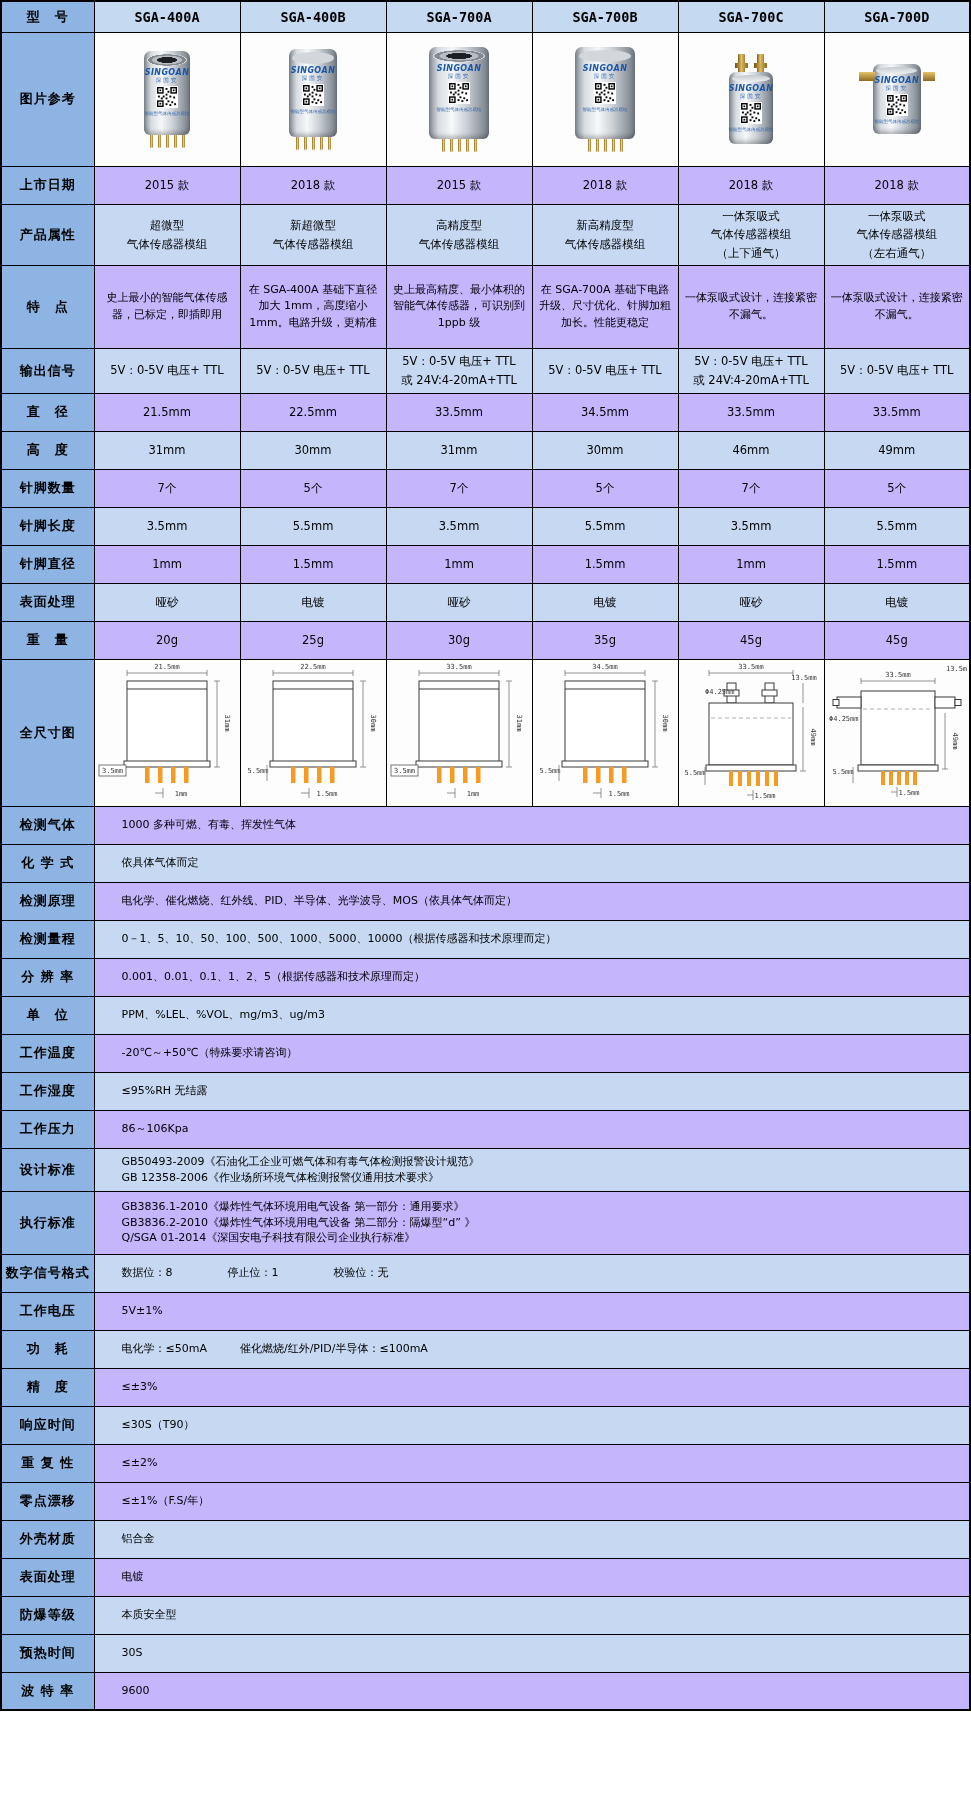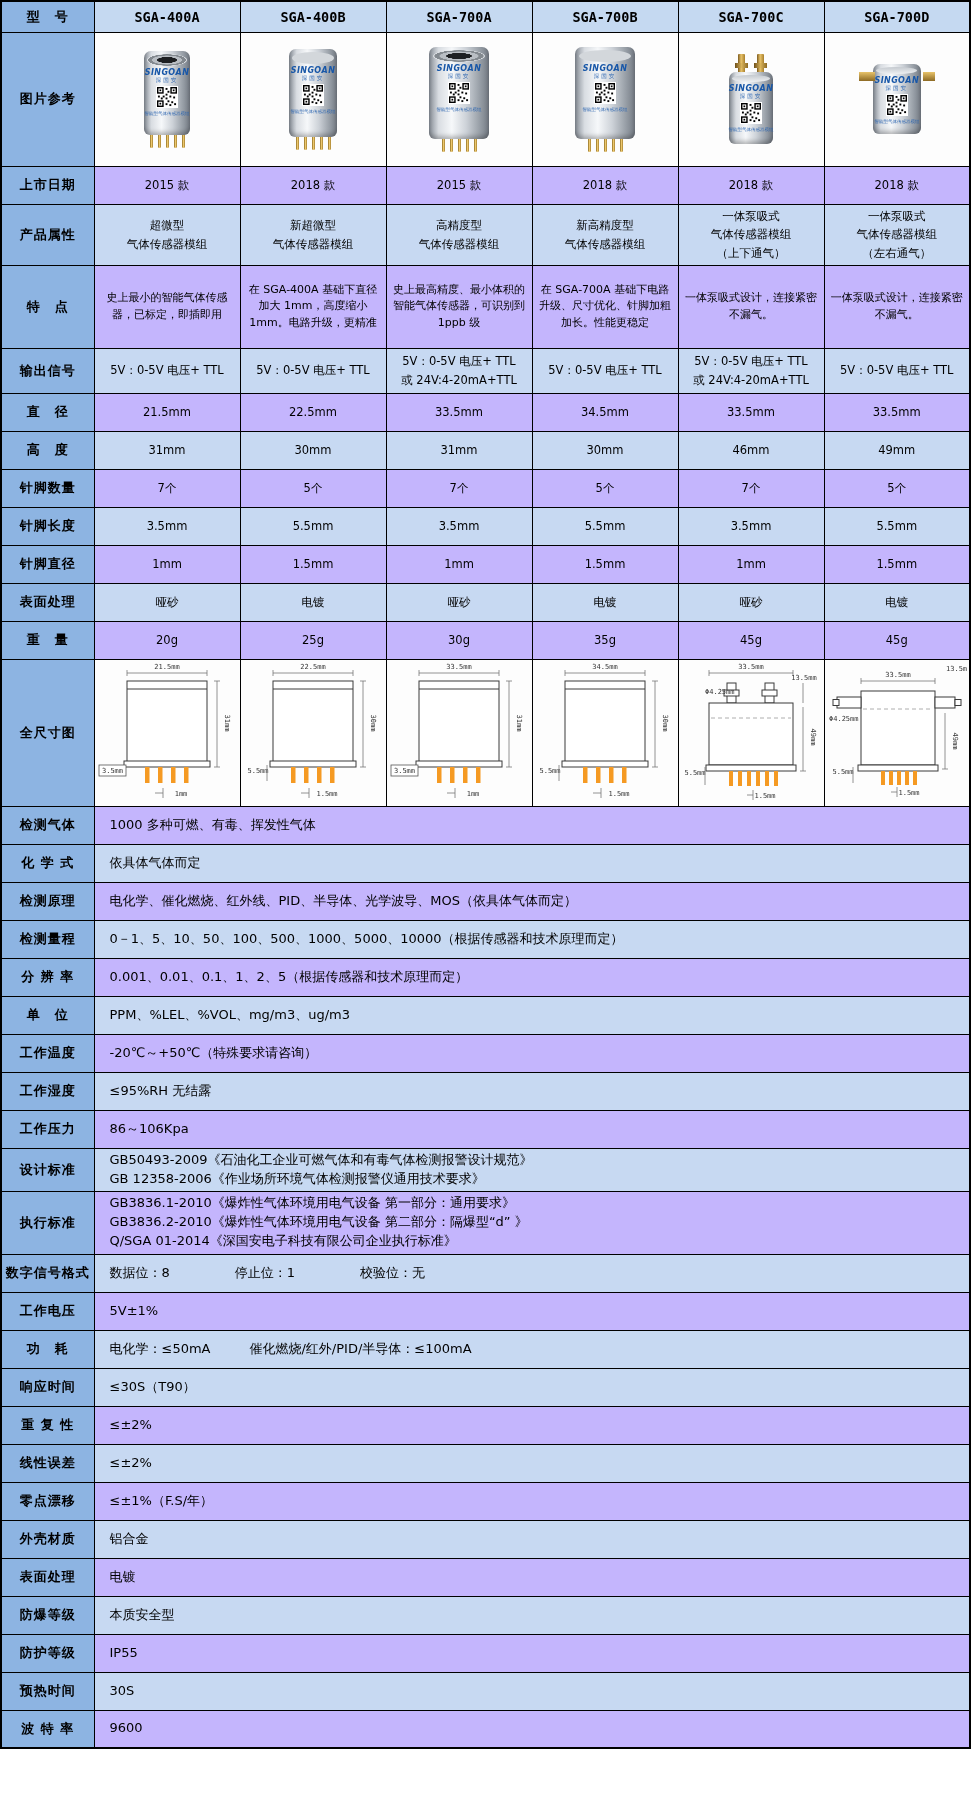--- a/index.html
+++ b/index.html
@@ -6,21 +6,21 @@
   body{font-family:"DejaVu Sans","Liberation Sans",sans-serif;color:#000;}
   .page{width:971px;}
   table{border-collapse:collapse;table-layout:fixed;width:971px;border:2px solid #000;}
   th,td{border:1px solid #000;padding:1px 3px;overflow:hidden;vertical-align:middle;}
   col.c-label{width:93px;}
   col.c-model{width:146px;}
   th.corner,th.rowlabel{background:#8db4e2;font-weight:bold;font-size:13px;text-align:center;letter-spacing:1px;}
   th.model{background:#c5d9f1;font-weight:bold;font-size:13.5px;font-family:"DejaVu Sans Mono","Liberation Mono",monospace;text-align:center;}
   td.val{background:#c7d9f2;text-align:center;font-size:11.5px;white-space:pre-line;line-height:1.6;}
   tr.alt td.val,tr.alt td.full{background:#c4b5fd;}
-  td.full{background:#c7d9f2;text-align:left;font-size:13px;padding-left:15px;white-space:pre-line;line-height:1.45;}
+  td.full{background:#c7d9f2;text-align:left;font-size:11px;padding-left:27px;white-space:pre-line;line-height:1.45;}
   td.photo,td.diag{background:#fdfdfd;text-align:center;padding:0;}
   
   .photo-wrap{height:100%;display:flex;flex-direction:column;align-items:center;justify-content:center;}
   .tubes{display:flex;gap:12px;margin-bottom:-2px;}
   .tube{width:7px;height:20px;background:linear-gradient(90deg,#7c5a1e,#e8c36a 45%,#a87f2d);border-radius:1px;position:relative;}
   .tube:after{content:"";position:absolute;left:-3px;top:9px;width:13px;height:5px;background:linear-gradient(90deg,#6d4f1a,#d9b35a 50%,#8d6a24);}
   .sensor-body{position:relative;border-radius:7px 7px 6px 6px;
     background:linear-gradient(90deg,#858c95 0%,#d9dde2 16%,#f6f8fa 38%,#cdd2d8 62%,#99a0a8 84%,#747b84 100%);
     box-shadow:inset 0 -3px 4px rgba(0,0,0,.25);display:flex;flex-direction:column;align-items:center;}
   .cap{width:86%;height:12px;margin-top:3px;border-radius:50%;}
@@ -537,51 +537,47 @@
           <td class="full" colspan="6">数据位：8　　　　　停止位：1　　　　　校验位：无</td>
         </tr>
         <tr class="alt" style="height: 38px;">
           <th class="rowlabel">工作电压</th>
           <td class="full" colspan="6">5V±1%</td>
         </tr>
         <tr style="height: 38px;">
           <th class="rowlabel">功　耗</th>
           <td class="full" colspan="6">电化学：≤50mA　　　催化燃烧/红外/PID/半导体：≤100mA</td>
         </tr>
+        <tr class="alt" style="height: 38px;">
+          <th class="rowlabel">精　度</th>
+          <td class="full" colspan="6">≤±3%</td>
+        </tr>
         <tr style="height: 38px;">
           <th class="rowlabel">响应时间</th>
           <td class="full" colspan="6">≤30S（T90）</td>
         </tr>
         <tr class="alt" style="height: 38px;">
           <th class="rowlabel">重 复 性</th>
           <td class="full" colspan="6">≤±2%</td>
         </tr>
-        <tr style="height: 38px;">
-          <th class="rowlabel">线性误差</th>
-          <td class="full" colspan="6">≤±2%</td>
-        </tr>
         <tr class="alt" style="height: 38px;">
           <th class="rowlabel">零点漂移</th>
           <td class="full" colspan="6">≤±1%（F.S/年）</td>
         </tr>
         <tr style="height: 38px;">
           <th class="rowlabel">外壳材质</th>
           <td class="full" colspan="6">铝合金</td>
         </tr>
         <tr class="alt" style="height: 38px;">
           <th class="rowlabel">表面处理</th>
           <td class="full" colspan="6">电镀</td>
         </tr>
         <tr style="height: 38px;">
           <th class="rowlabel">防爆等级</th>
           <td class="full" colspan="6">本质安全型</td>
-        </tr>
-        <tr class="alt" style="height: 38px;">
-          <th class="rowlabel">防护等级</th>
-          <td class="full" colspan="6">IP55</td>
         </tr>
         <tr style="height: 38px;">
           <th class="rowlabel">预热时间</th>
           <td class="full" colspan="6">30S</td>
         </tr>
         <tr class="alt" style="height: 38px;">
           <th class="rowlabel">波 特 率</th>
           <td class="full" colspan="6">9600</td>
         </tr>
       </tbody>

